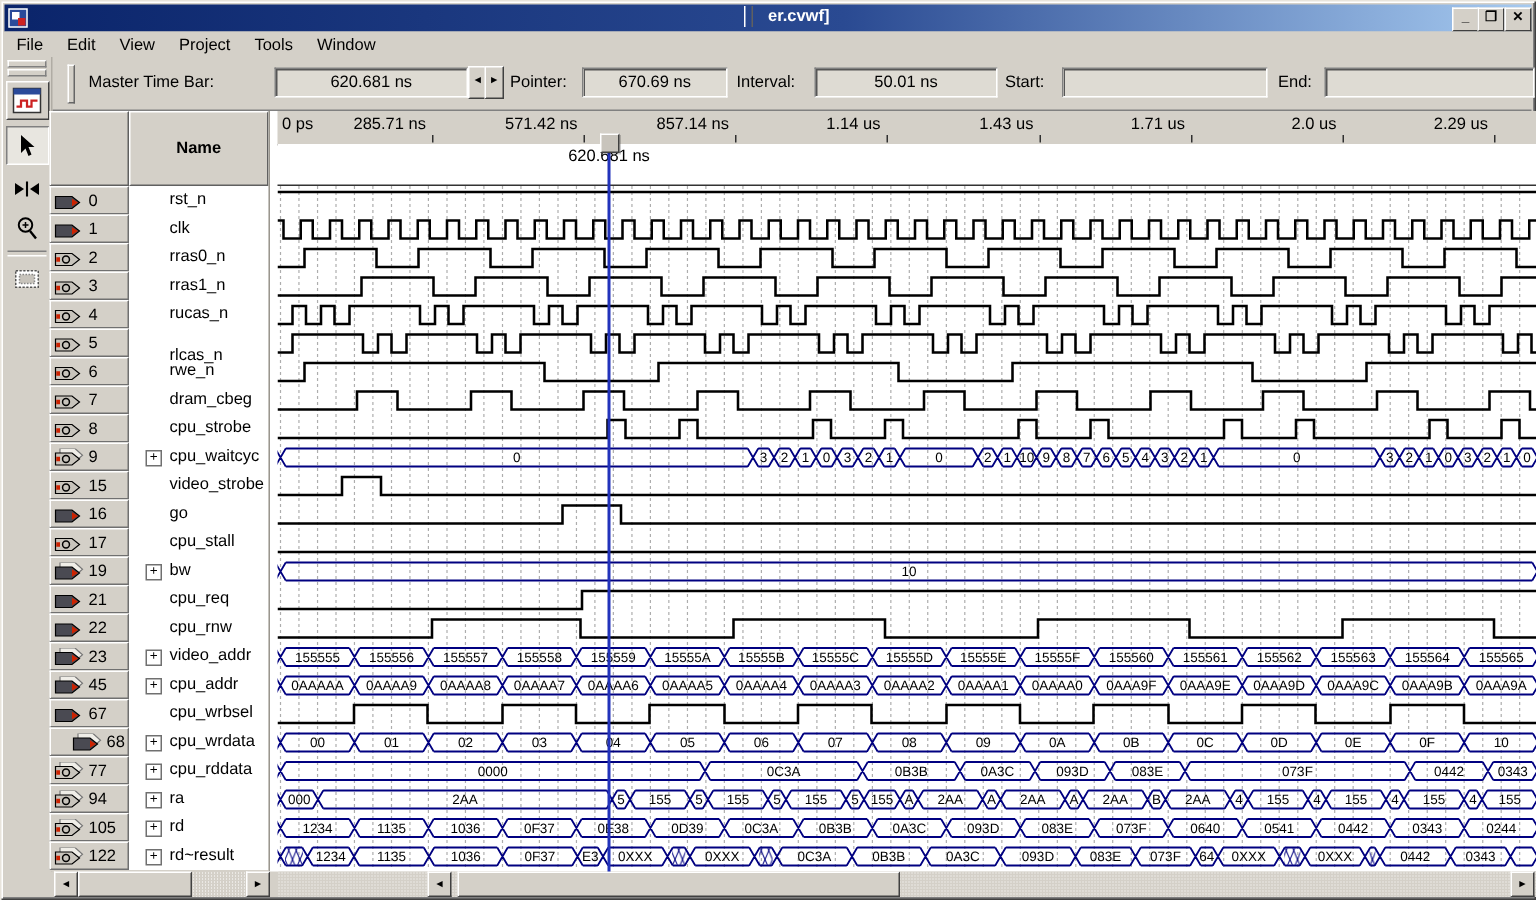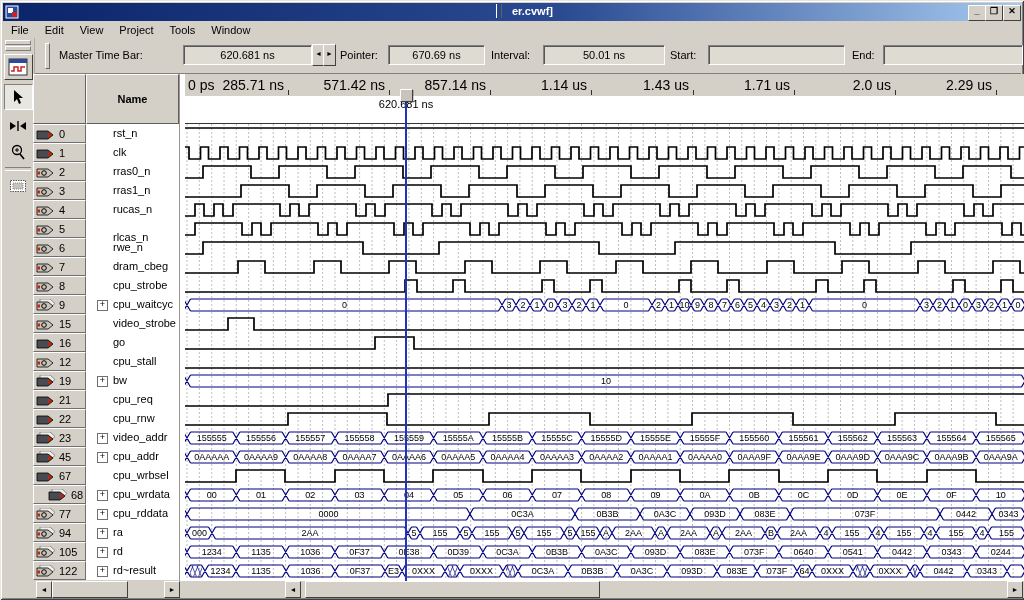--- a/index.html
+++ b/index.html
@@ -40,21 +40,21 @@
   .numcell .num{font-size:11px;margin-left:3px;}
   .namecell{left:53px;width:93px;height:19px;position:absolute;}
   .plusbox{position:absolute;left:11px;top:5px;width:9px;height:9px;background:#fff;border:1px solid #707070;font-size:9px;line-height:7px;text-align:center;}
   .sname{position:absolute;left:27px;top:3px;font-size:11px;white-space:nowrap;}
   
   .splitter{left:179px;top:74px;width:6px;height:507px;background:#fff;border-left:1px solid #9a968e;}
   
   .wavepanel{left:185px;top:74px;width:839px;height:507px;background:#fff;}
   .ruler{left:0;top:0;width:839px;height:22px;background:#d4d0c8;border-bottom:1px solid #606060;position:absolute;}
   .tick{position:absolute;bottom:1px;width:1px;height:5px;background:#303030;}
-  .tick-label{position:absolute;top:3px;font-size:14px;white-space:nowrap;}
+  .tick-label{position:absolute;top:3px;font-size:11px;white-space:nowrap;}
   .markerstrip{left:0;top:22px;width:839px;height:27px;background:#fff;position:absolute;}
   .markerlabel{position:absolute;left:181px;top:2px;width:80px;text-align:center;font-size:11px;}
   .handle{position:absolute;left:215px;top:15px;width:11px;height:11px;background:#c8c4bc;border:1px solid;border-color:#fff #404040 #404040 #fff;box-shadow:1px 1px 0 #00000033;z-index:6;}
   .wavebody{left:0;top:49px;width:839px;height:458px;background:#fff;border-top:1px solid #333;box-sizing:border-box;position:absolute;}
   .cursorline{position:absolute;left:220px;top:26px;width:2px;height:481px;background:#2233bb;z-index:5;}
   svg text{font-family:"Liberation Sans",sans-serif;font-size:9px;fill:#000;}
   
   .hscroll{top:581px;height:17px;background:#d4d0c8;position:absolute;}
   .stipple{background-image:radial-gradient(#ffffff 28%, transparent 30%);background-size:2px 2px;background-color:#d4d0c8;}
   .sbtn{position:absolute;top:0;width:16px;height:17px;background:#d4d0c8;border:1px solid;border-color:#fff #404040 #404040 #fff;font-size:7px;text-align:center;line-height:15px;box-sizing:border-box;}
@@ -282,21 +282,21 @@
       </div>
       <div class="namecell" style="top: 259px;">
         <span class="sname">go</span>
       </div>
       <div class="numcell" style="top: 278px;">
         <svg class="pin" width="20" height="12" viewBox="0 0 20 12">
           <polygon points="1,3 12,3 17,7 12,11 1,11" fill="#c8c4bc" stroke="#000" stroke-width="0.8"></polygon>
           <circle cx="8" cy="7" r="2.3" fill="none" stroke="#000"></circle>
           <rect x="1.5" y="5.5" width="2.5" height="3" fill="#cc2200"></rect>
         </svg>
-        <span class="num">12</span>
+        <span class="num">17</span>
       </div>
       <div class="namecell" style="top: 278px;">
         <span class="sname">cpu_stall</span>
       </div>
       <div class="numcell" style="top: 297px;">
         <svg class="pin" width="20" height="12" viewBox="0 0 20 12">
           <polygon points="4,0 14,0 19,4.5 14,9 4,9" fill="#f0eee8" stroke="#777" stroke-width="0.8"></polygon>
           <polygon points="1,3 12,3 17,7 12,11 1,11" fill="#4a4a52" stroke="#000" stroke-width="0.8"></polygon>
           <polygon points="12,4.5 16,7 12,9.5" fill="#cc2200"></polygon>
         </svg>

